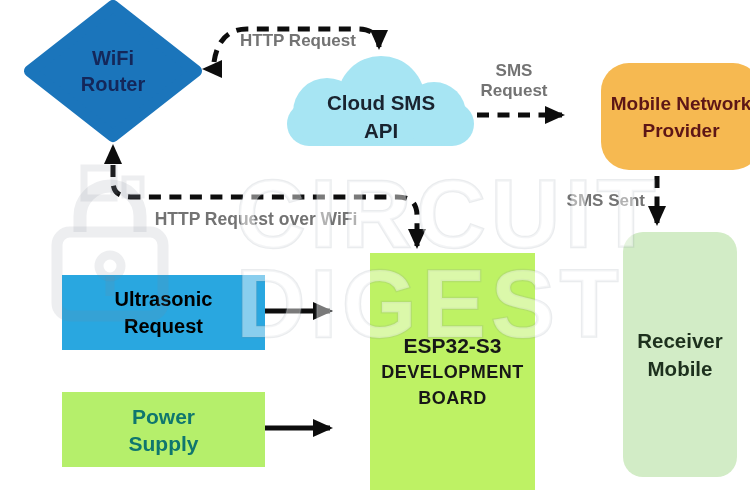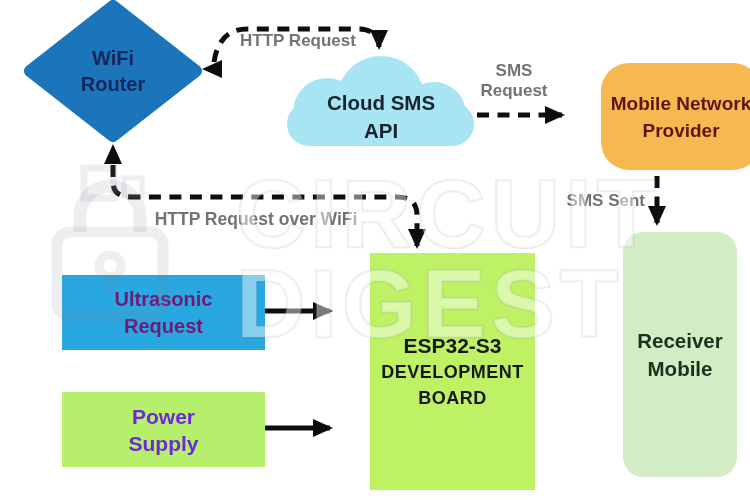--- a/index.html
+++ b/index.html
@@ -19,22 +19,22 @@
   }
   .box { box-sizing:border-box;margin-left:35px; }
 
   .wifi-label   { left:58px;  top:42px;  width:110px; height:58px; color:#14275a; font-size:20px; line-height:26px; }
   .cloud-label  { left:293px; top:87px;  width:176px; height:60px; color:#19232f; font-size:20.5px; line-height:28px; }
   .mnp-box      { left:566px; top:63px;  width:160px; height:107px; border-radius:28px; color:#5d1616; font-size:19px; line-height:27px; }
   .receiver-box { left:588px; top:232px; width:114px; height:245px; border-radius:20px; color:#1d301d; font-size:20.5px; line-height:28px; }
   .esp-box      { left:335px; top:253px; width:165px; height:237px; color:#171717; font-size:18px; line-height:26px; }
   .esp-title    { font-size:21px; }
   .esp-sub      { letter-spacing:0.5px; }
-  .ultra-box    { left:27px;  top:275px; width:203px; height:75px; color:#701a75; font-size:20px; line-height:27px; }
-  .power-box    { left:27px;  top:392px; width:203px; height:75px; color:#6d28d9; font-size:21px; line-height:27px; }
+  .ultra-box    { left:27px;  top:275px; width:203px; height:75px; color:#000000; font-size:20px; line-height:27px; }
+  .power-box    { left:27px;  top:392px; width:203px; height:75px; color:#0f766e; font-size:21px; line-height:27px; }
 
   
   .edge-label {
     position:absolute; font-weight:bold; font-size:17px; color:#737373;
     text-align:center; line-height:20px;
   }
   .lbl-http    { left:223px; top:31px;  width:150px; }
   .lbl-smsreq  { left:462px; top:61px;  width:104px; }
   .lbl-smssent { left:545px; top:191px; width:100px; text-align:right; }
   .lbl-httpwifi{ left:141px; top:209px; width:230px; font-size:17.5px; }

